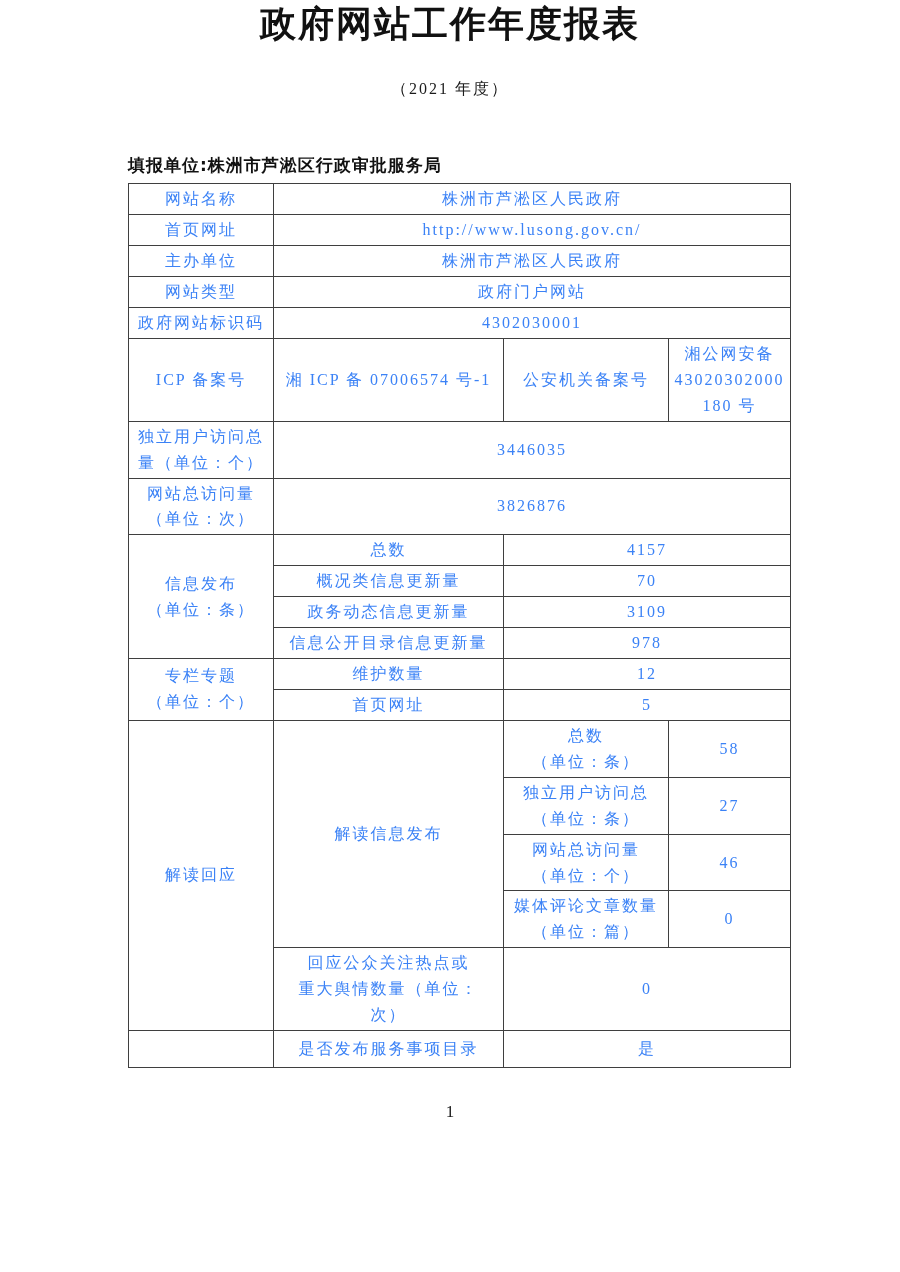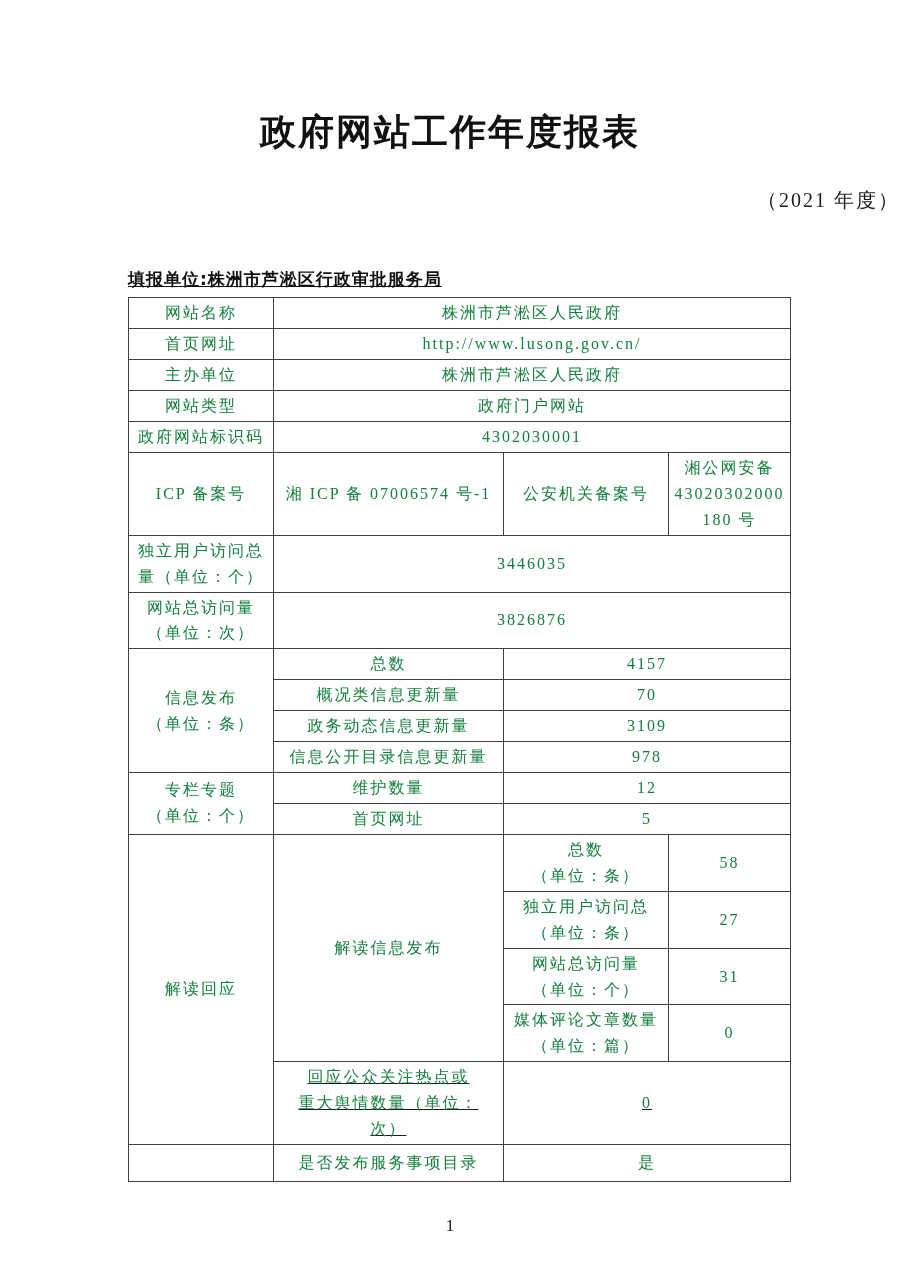--- a/index.html
+++ b/index.html
@@ -5,65 +5,63 @@
   * { margin: 0; padding: 0; box-sizing: border-box; }
   html, body { background: #ffffff; }
   body {
     width: 900px;
     height: 1272px;
     font-family: "Liberation Serif", "DejaVu Serif", serif;
     color: #1c1c1c;
     overflow: hidden;
   }
   .doc-title {
-    padding-top: 108px;
     text-align: center;
     font-family: "DejaVu Sans", "Liberation Sans", sans-serif;
     font-weight: bold;
     font-size: 36px;
     letter-spacing: 2px;
     color: #111;
   }
   .doc-subtitle {
     margin-top: 30px;
-    text-align: right;
-    font-size: 20px;
+    text-align: center;
+    font-size: 16px;
     letter-spacing: 2px;
   }
   .reporting-unit {
     margin: 54px 0 6px 128px;
     font-family: "DejaVu Sans", "Liberation Sans", sans-serif;
     font-weight: bold;
     font-size: 17px;
     letter-spacing: 1px;
     color: #111;
-    text-decoration: underline;
   }
   table.report {
     margin-left: 128px;
     width: 662px;
     border-collapse: collapse;
     table-layout: fixed;
   }
   table.report td {
     border: 1px solid #3f3f3f;
     text-align: center;
     vertical-align: middle;
     font-size: 16px;
     letter-spacing: 2px;
     line-height: 1.62;
     white-space: pre-line;
     padding: 2px 3px;
-    color: #15803d;
+    color: #3b82f6;
     overflow: hidden;
   }
   .h31 { height: 31px; }  .h80 { height: 80px; }  .h56 { height: 56px; }
   .h55 { height: 55px; }  .h30 { height: 30px; }  .h29 { height: 29px; padding-left: 34px; }
   .h28 { height: 28px; }  .h57 { height: 57px; }  .h52 { height: 52px; }
-  .h50 { height: 50px; }  .h54 { height: 54px; }  .h76 { height: 76px; text-decoration: underline; }
+  .h50 { height: 50px; }  .h54 { height: 54px; }  .h76 { height: 76px; }
   .h37 { height: 37px; margin-left: 17px; }
   .page-number {
     margin-top: 34px;
     text-align: center;
     font-size: 17px;
   }
 </style>
 </head>
 <body>
 
@@ -158,21 +156,21 @@
         <td>58</td>
       </tr>
       <tr class="h52">
         <td>独立用户访问总
 （单位：条）</td>
         <td>27</td>
       </tr>
       <tr class="h50">
         <td>网站总访问量
 （单位：个）</td>
-        <td>31</td>
+        <td>46</td>
       </tr>
       <tr class="h54">
         <td>媒体评论文章数量
 （单位：篇）</td>
         <td>0</td>
       </tr>
       <tr class="h76">
         <td>回应公众关注热点或
 重大舆情数量（单位：
 次）</td>

